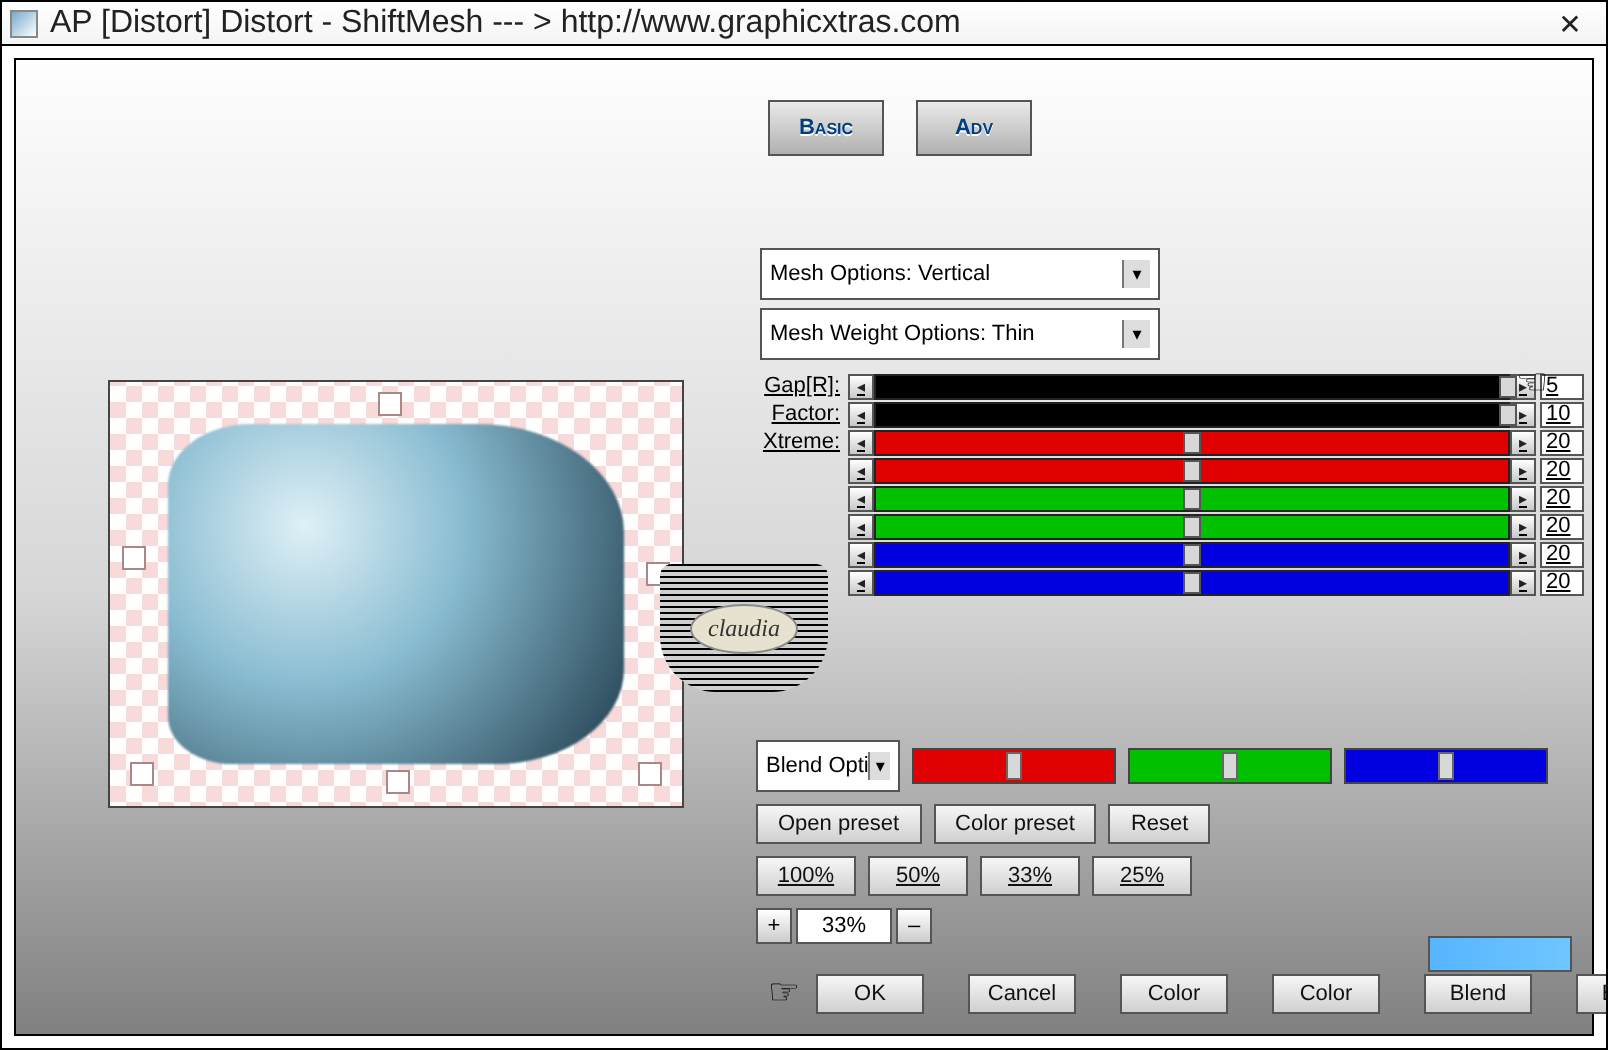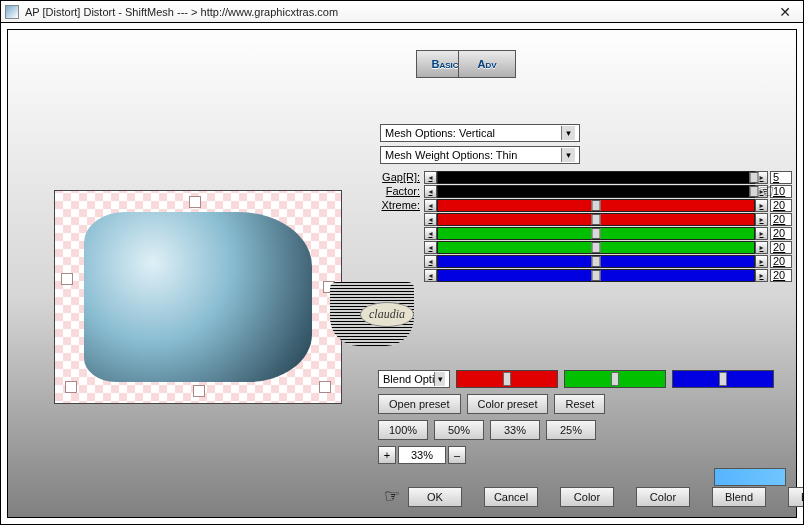--- a/index.html
+++ b/index.html
@@ -1,66 +1,66 @@
 <!DOCTYPE html>
 <html><head>
 <meta charset="utf-8">
 <style>
   * { box-sizing: border-box; margin: 0; padding: 0; font-family: Tahoma, Arial, sans-serif; font-size: 11px; }
   body { width: 804px; height: 525px; background: #fff; border: 1px solid #000; position: relative; }
   .titlebar { display: flex; align-items: center; height: 22px; border-bottom: 1px solid #000; background: linear-gradient(#fff,#f4f4f4); padding: 0 4px; }
   .titlebar .appicon { width:14px; height:14px; border:1px solid #888; background: linear-gradient(135deg,#7ac,#fff); margin-right:6px; }
-  .titlebar .title { flex: 1; color: #222; font-size: 11px; }
+  .titlebar .title { flex: 1; color: #222; font-size: 16px; }
   .titlebar .close { width: 28px; text-align: center; font-size: 14px; color: #222; cursor: default; }
   .outer { position:absolute; left:6px; top:28px; right:6px; bottom:6px; background: linear-gradient(#fefefe 0%, #d6d6d6 55%, #808080 100%); border:1px solid #000; }
   .preview { position:absolute; left:46px; top:160px; width:288px; height:214px; border:1px solid #444; background: repeating-conic-gradient(#f8dada 0 25%, #fff 0 50%) 0/16px 16px; display:flex; align-items:center; justify-content:center; }
   .preview .blob { width:80%; height:80%; background: radial-gradient(circle at 30% 30%, #dff0f7, #89bcd1 40%, #305060 90%); border-radius: 18% 32% 28% 14%; filter: blur(0.4px); position:relative; }
   .preview .handle { position:absolute; width:12px; height:12px; background:#fff; border:1px solid #a88; }
   .preview .h1 { left:6px; top:82px; } .preview .h2 { left:134px; top:5px; } .preview .h3 { right:6px; top:90px; } .preview .h4 { left:10px; bottom:10px; } .preview .h5 { left:138px; bottom:6px; } .preview .h6 { right:10px; bottom:10px; }
-  .watermark { position:absolute; left:322px; top:252px; width:84px; height:64px; background: repeating-linear-gradient(#000 0 1px, #cfcfcf 1px 3px); border-radius:6px 6px 28px 28px; display:flex; align-items:center; justify-content:flex-end; }
+  .watermark { position:absolute; left:322px; top:252px; width:84px; height:64px; background: repeating-linear-gradient(#000 0 1px, #cfcfcf 1px 3px); border-radius:6px 6px 28px 28px; display:flex; align-items:center; justify-content:center; }
   .watermark .badge { background:#e7e2cf; border:1px solid #888; border-radius:50%; padding:4px 8px; font-style:italic; font-family: cursive; font-size:12px; color:#333; }
   .modebtn { position:absolute; width:58px; height:28px; border:1px solid #555; background: linear-gradient(#eaeaea,#b0b0b0); color:#004080; font-variant: small-caps; font-weight:bold; display:flex; align-items:center; justify-content:center; text-shadow:0 1px 0 #fff; }
   .rhs { position:absolute; left:372px; top:94px; width:412px; }
-  .select { width:200px; height:18px; border:1px solid #555; background:#fff; display:flex; align-items:center; padding:0 4px; margin-bottom:4px; position:relative; }
+  .select { width:200px; height:18px; border:1px solid #555; background:#fff; display:flex; align-items:center; padding:12px 4px; margin-bottom:4px; position:relative; }
   .select .caret { margin-left:auto; width:14px; height:14px; background:#ddd; border-left:1px solid #777; display:flex; align-items:center; justify-content:center; font-size:9px; }
   .sliders { margin-top:6px;text-decoration:underline; }
   .srow { display:flex; align-items:center; height:14px; margin-bottom:0; }
   .srow .lbl { width:44px; text-align:right; padding-right:4px; color:#000; font-size:11px; }
   .srow .btn { width:13px; height:13px; border:1px solid #555; background:linear-gradient(#fff,#c8c8c8); display:flex; align-items:center; justify-content:center; font-size:8px; color:#222; }
   .srow .track { flex:1; height:13px; border:1px solid #222; background:#000; position:relative; }
   .srow .thumb { position:absolute; top:0; width:9px; height:11px; background:#d8d8d8; border:1px solid #555; transform:translateX(-50%); }
   .srow .val { width:22px; height:13px; border:1px solid #555; background:#fff; margin-left:2px; text-align:left; padding-left:2px; font-size:11px; line-height:11px; }
   .tred .track{background:#e00000;} .tgrn .track{background:#00c000;} .tblu .track{background:#0000e0;}
   .hand { position:absolute; font-size:18px; }
   .mid { position:absolute; left:370px; top:340px; width:418px; }
   .mid .row { display:flex; gap:6px; margin-bottom:6px; align-items:center; }
   .rgbslide { width:102px; height:18px; border:1px solid #444; position:relative; }
   .rgbslide .th { position:absolute; left:50%; top:1px; width:8px; height:14px; background:#d8d8d8; border:1px solid #666; transform:translateX(-50%); }
   .btn2 { height:20px; border:1px solid #555; background:linear-gradient(#f6f6f6,#d0d0d0); padding:0 10px; display:flex; align-items:center; justify-content:center; color:#111; }
-  .pct .btn2 { width:50px; padding:0; }
+  .pct .btn2 { width:50px; padding:0;text-decoration:underline; }
   .zoom { display:flex; align-items:center; gap:2px; }
   .zoom .sq { width:18px; height:18px; border:1px solid #555; background:linear-gradient(#fff,#ccc); display:flex; align-items:center; justify-content:center; }
   .zoom .disp { width:48px; height:18px; border:1px solid #555; background:#fff; display:flex; align-items:center; justify-content:center; }
   .swatch { position:absolute; right:10px; top:438px; width:72px; height:18px; border:1px solid #555; background: linear-gradient(90deg,#57b5ff,#6fc6ff); }
   .bottom { position:absolute; left:400px; bottom:10px; display:flex; gap:22px; }
   .bottom .btn2 { width:54px; }
   .okhand { position:absolute; left:376px; bottom:10px; font-size:18px; }
 </style>
 </head>
 <body>
 
 <div class="titlebar">
   <div class="appicon"></div>
   <div class="title">AP [Distort]  Distort - ShiftMesh    --- &gt;  http://www.graphicxtras.com</div>
   <div class="close">✕</div>
 </div>
 
 <div class="outer">
 
-  <div class="modebtn" style="left:376px; top:20px;margin-left:32px;">Basic</div>
+  <div class="modebtn" style="left:376px; top:20px;">Basic</div>
   <div class="modebtn" style="left:450px; top:20px;">Adv</div>
 
   <div class="preview">
     <div class="blob"></div>
     <div class="handle h1"></div>
     <div class="handle h2"></div>
     <div class="handle h3"></div>
     <div class="handle h4"></div>
     <div class="handle h5"></div>
     <div class="handle h6"></div>

